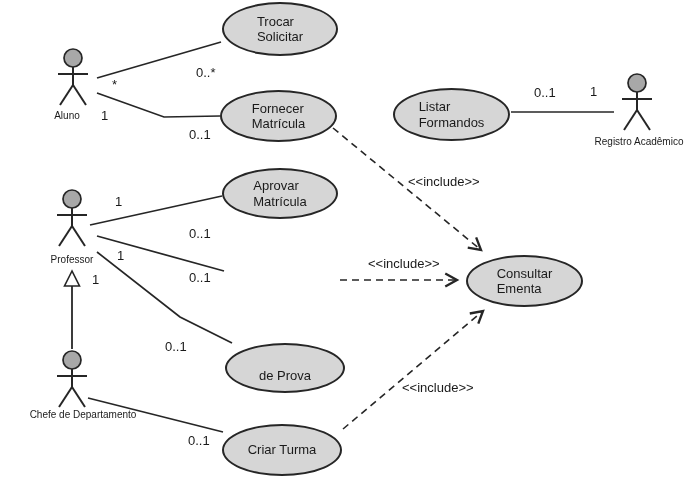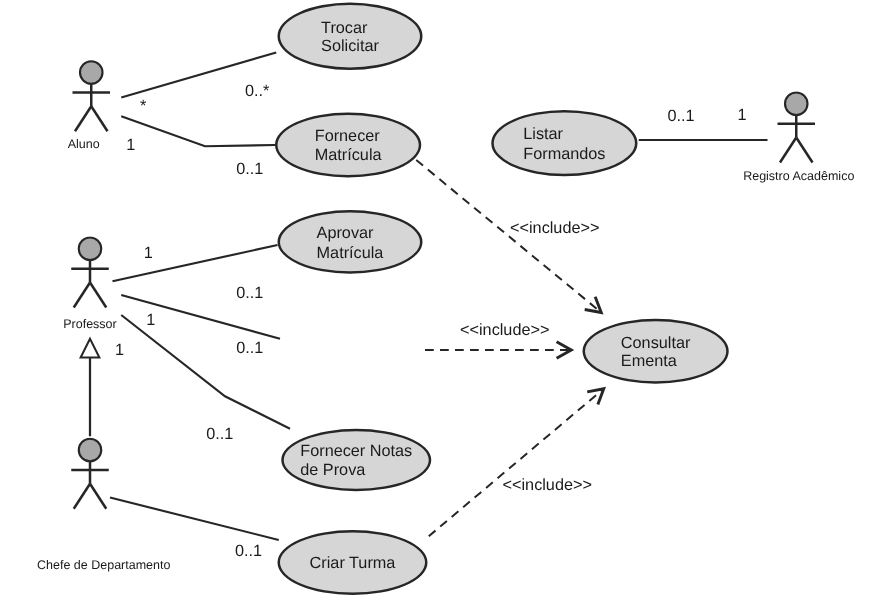--- a/index.html
+++ b/index.html
@@ -64,21 +64,21 @@
   <div class="uc" style="left:220px;top:90px;width:117px;height:52px;">
     <div class="uc-label"><span>Fornecer</span><br><span class="l2">Matrícula</span></div>
   </div>
   <div class="uc" style="left:393px;top:88px;width:117px;height:53px;">
     <div class="uc-label"><span>Listar</span><br><span class="l2">Formandos</span></div>
   </div>
   <div class="uc" style="left:222px;top:168px;width:116px;height:51px;">
     <div class="uc-label"><span>Aprovar</span><br><span class="l2">Matrícula</span></div>
   </div>
   <div class="uc" style="left:225px;top:343px;width:120px;height:50px;">
-    <div class="uc-label"><span>Fornecer Notas</span><br><span class="l2">de Prova</span></div>
+    <div class="uc-label"><br><span class="l2">de Prova</span></div>
   </div>
   <div class="uc" style="left:222px;top:424px;width:120px;height:52px;">
     <div class="uc-label"><span>Criar Turma</span></div>
   </div>
   <div class="uc" style="left:466px;top:255px;width:117px;height:52px;">
     <div class="uc-label"><span>Consultar</span><br><span class="l2">Ementa</span></div>
   </div>
 
   <div class="actor" style="left:55px;top:48px;">
     <svg class="actor-figure" width="36" height="62" viewBox="0 0 36 62">
@@ -104,21 +104,21 @@
 
   <div class="actor" style="left:54px;top:350px;">
     <svg class="actor-figure" width="36" height="62" viewBox="0 0 36 62">
       <circle cx="18" cy="10" r="9"></circle>
       <line x1="18" y1="19" x2="18" y2="37"></line>
       <line x1="3" y1="26" x2="33" y2="26"></line>
       <line x1="18" y1="37" x2="5" y2="57"></line>
       <line x1="18" y1="37" x2="31" y2="57"></line>
     </svg>
   </div>
-  <div class="actor-label" style="left:0px;top:447px;width:145px;padding-left:21px;">Chefe de Departamento</div>
+  <div class="actor-label" style="left:0px;top:409px;width:145px;padding-left:21px;">Chefe de Departamento</div>
 
   <div class="actor" style="left:619px;top:73px;">
     <svg class="actor-figure" width="36" height="62" viewBox="0 0 36 62">
       <circle cx="18" cy="10" r="9"></circle>
       <line x1="18" y1="19" x2="18" y2="37"></line>
       <line x1="3" y1="26" x2="33" y2="26"></line>
       <line x1="18" y1="37" x2="5" y2="57"></line>
       <line x1="18" y1="37" x2="31" y2="57"></line>
     </svg>
   </div>

